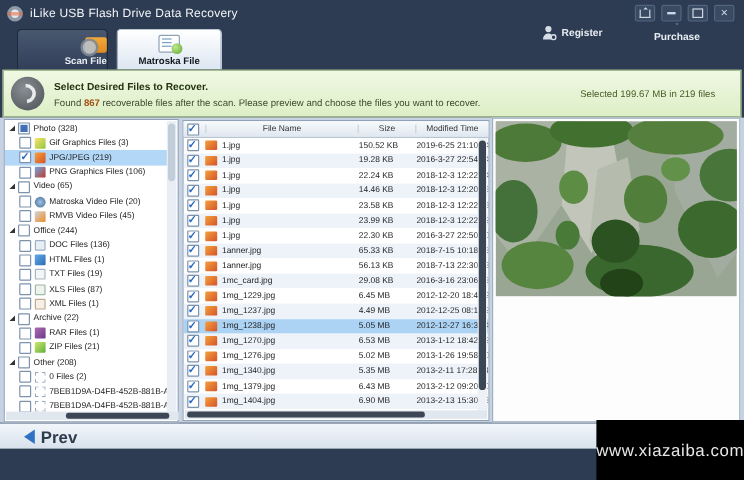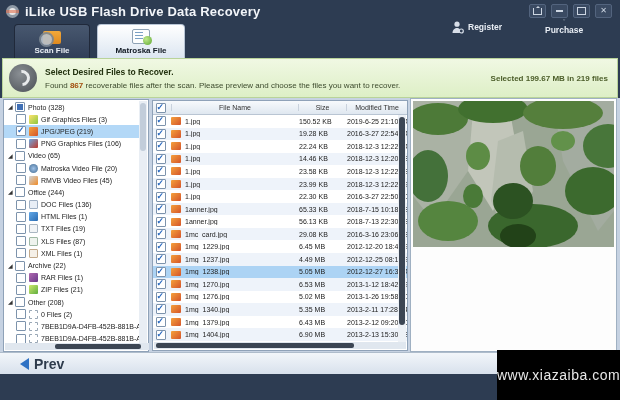--- a/index.html
+++ b/index.html
@@ -6,33 +6,33 @@
   body{width:620px;height:400px;position:relative;background:#2d3c52;
        font-family:"Liberation Sans",sans-serif;overflow:hidden;
        -webkit-font-smoothing:antialiased;}
   .abs{position:absolute;}
 
   
   .titlebar{left:0;top:0;width:620px;height:22px;display:flex;align-items:center;}
   .appicon{width:13px;height:13px;margin:0 6px 0 6px;border-radius:50%;
            background:#e8e8e8;border:3px solid #8f9aa6;box-sizing:border-box;position:relative;}
   .appicon:after{content:"";position:absolute;left:-3px;top:2px;width:13px;height:3px;background:rgba(226,105,70,.55);}
-  .apptitle{color:#f2f5f9;font-size:13px;font-weight:bold;letter-spacing:.2px;}
+  .apptitle{color:#f2f5f9;font-size:10px;font-weight:normal;letter-spacing:.2px;}
   .winbtns{margin-left:auto;display:flex;gap:5px;padding-right:8px;}
   .winbtn{width:15px;height:12px;background:#3a4a62;border:1px solid #53647e;border-radius:2px;
           display:flex;align-items:center;justify-content:center;color:#cdd6e2;font-size:8px;line-height:1;}
   .glyph-min{width:7px;height:2px;background:#cdd6e2;}
   .glyph-max{width:7px;height:6px;border:1px solid #cdd6e2;}
   .glyph-export{width:7px;height:6px;border:1px solid #cdd6e2;border-top:none;position:relative;}
   .glyph-export:after{content:"";position:absolute;left:2px;top:-4px;border:2px solid transparent;border-bottom-color:#cdd6e2;}
 
   
   .tab{top:24px;height:34px;border-radius:4px 4px 0 0;display:flex;flex-direction:column;
        align-items:center;justify-content:flex-end;padding-bottom:3px;box-sizing:border-box;}
-  .tab-scan{left:14px;width:76px;background:linear-gradient(#48586f,#313f58);border:1px solid #20293a;border-bottom:none;}
+  .tab-scan{left:14px;width:76px;background:linear-gradient(#48586f,#313f58);border:1px solid #20293a;border-bottom:none;align-items:flex-end;}
   .tab-recover{left:97px;width:88px;background:linear-gradient(#ffffff,#dce6f1);border:1px solid #b9c6d6;border-bottom:none;}
   .tab-label-dark{color:#0e1620;font-size:8px;font-weight:bold;}
   .tab-label-light{color:#e9eef5;font-size:8px;font-weight:bold;}
   .folder-ico{width:18px;height:13px;background:linear-gradient(#f2a93b,#e08a1f);border-radius:2px;position:relative;margin-bottom:2px;}
   .folder-ico:before{content:"";position:absolute;left:-4px;top:1px;width:11px;height:11px;border-radius:50%;
                      background:#b9c2cc;border:2px solid #7d8893;opacity:.9;}
   .recdoc-ico{width:16px;height:13px;background:#fdfefe;border:1px solid #8ea2b5;border-radius:2px;position:relative;margin-bottom:2px;}
   .recdoc-ico:before{content:"";position:absolute;left:2px;top:2px;width:8px;height:1px;background:#7aa0c4;
                      box-shadow:0 3px 0 #7aa0c4,0 6px 0 #7aa0c4;}
   .recdoc-ico:after{content:"";position:absolute;right:-3px;bottom:-2px;width:9px;height:9px;border-radius:50%;
@@ -46,21 +46,21 @@
   .banner{left:2px;top:58px;width:616px;height:40px;background:linear-gradient(#f0f8e3,#ddefc6);
           border:1px solid #b9d39a;box-sizing:border-box;display:flex;align-items:center;}
   .banner-icon{width:28px;height:28px;margin:0 8px 0 6px;border-radius:50%;
                background:radial-gradient(circle at 40% 35%,#8a8f94,#4a4f55);position:relative;flex:none;}
   .banner-icon:after{content:"";position:absolute;left:5px;top:6px;width:16px;height:16px;border-radius:50%;
                      border:3px solid #e8eaec;border-left-color:transparent;border-bottom-color:transparent;transform:rotate(40deg);box-sizing:border-box;}
   .banner-text{flex:1;min-width:0;}
   .banner-title{font-size:8.5px;font-weight:bold;color:#23320f;margin-bottom:4px;}
   .banner-desc{font-size:8px;color:#3c4a2d;}
   .banner-count{font-weight:bold;color:#a24e0e;}
-  .banner-selected{font-size:8px;font-weight:bold;color:#4c5e2a;padding-right:9px;white-space:nowrap;}
+  .banner-selected{font-size:8px;font-weight:normal;color:#4c5e2a;padding-right:21px;white-space:nowrap;}
 
   
   .content-bg{left:0;top:98px;width:620px;height:254px;background:#c6d2e2;}
 
   
   .tree{left:3px;top:99px;width:146px;height:253px;background:#ffffff;border:1px solid #8fa2b8;box-sizing:border-box;}
   .tree-rows{position:absolute;left:0;top:1px;width:137px;height:243px;overflow:hidden;}
   .tree-row{height:12.2px;display:flex;align-items:center;font-size:7px;color:#222;white-space:nowrap;overflow:hidden;}
   .tree-row.selected{background:#b3d8f7;}
   .expander{width:6px;height:6px;margin:0 1px 0 2px;flex:none;color:#333;font-size:6px;line-height:6px;}

